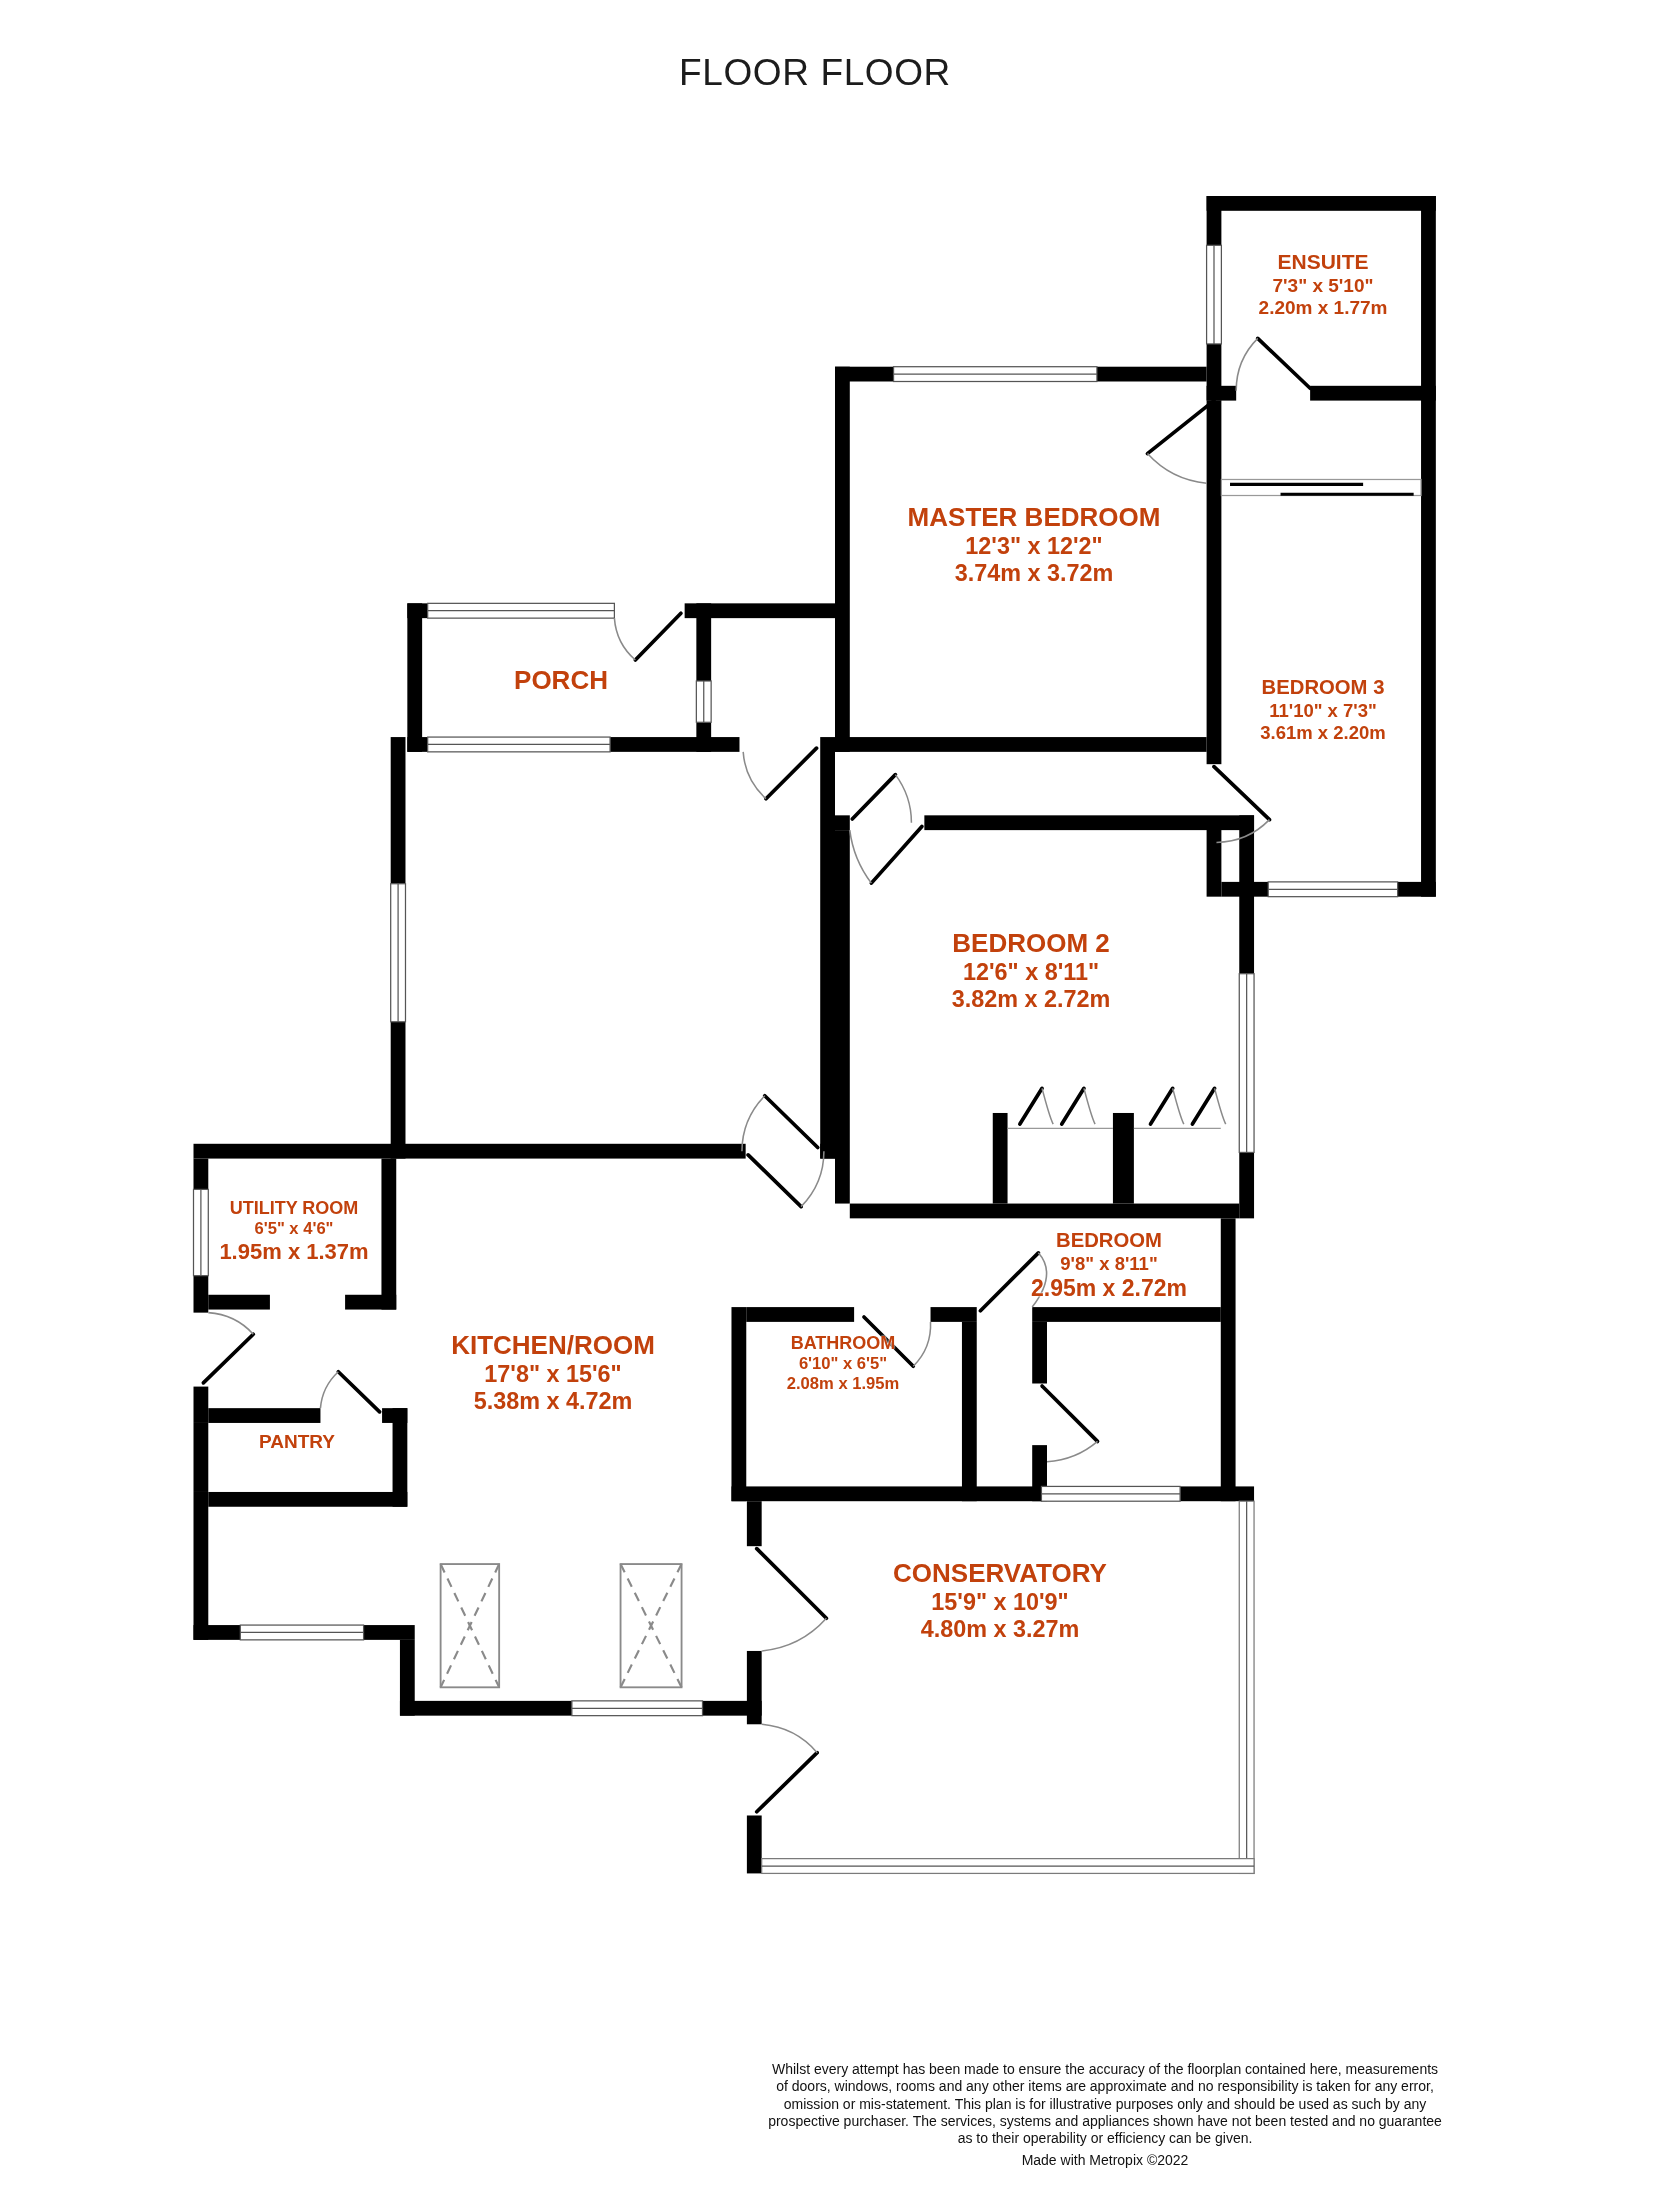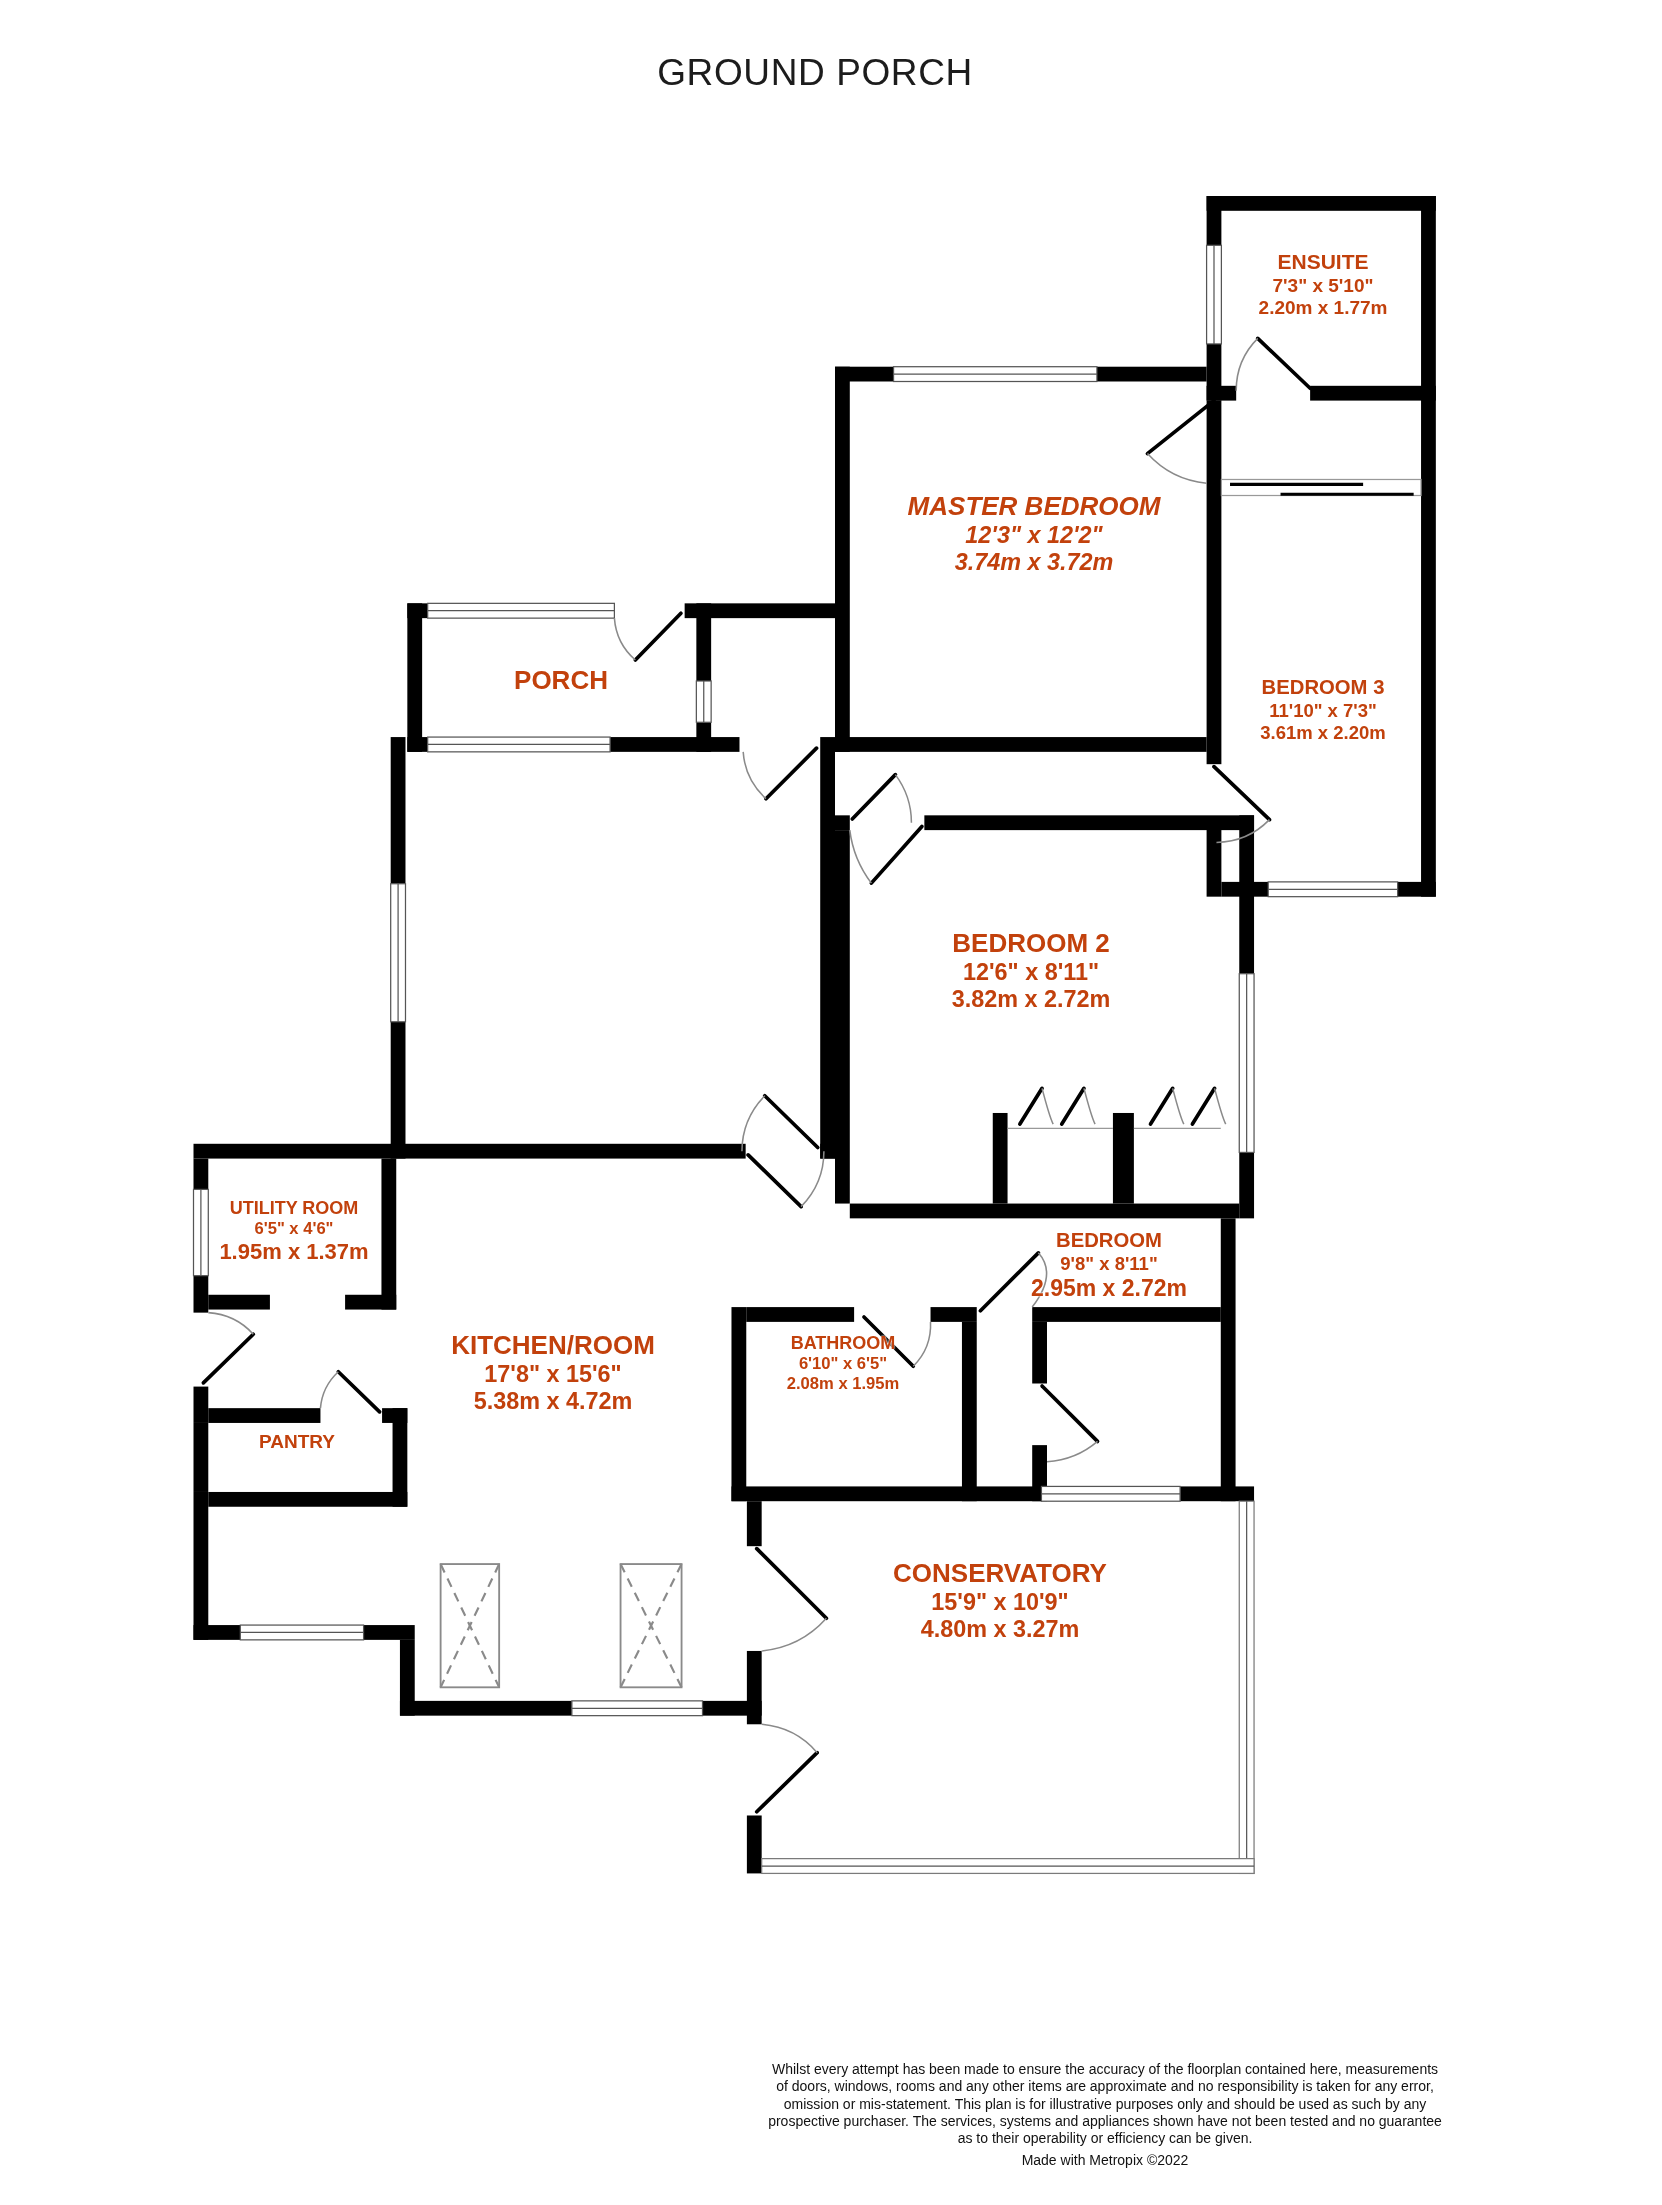--- a/index.html
+++ b/index.html
@@ -259,29 +259,29 @@
         <line class="skyx" x1="810" y1="2538" x2="715" y2="2738"></line>
       </g>
       <g>
         <rect class="sky" x="1007" y="2538" width="99" height="200"></rect>
         <line class="skyx" x1="1007" y1="2538" x2="1106" y2="2738"></line>
         <line class="skyx" x1="1106" y1="2538" x2="1007" y2="2738"></line>
       </g>
     </g>
   </svg>
 
-  <div class="page-title">GROUND PORCH</div>
+  <div class="page-title">FLOOR FLOOR</div>
 
   <div class="room-label" style="left:1323px;top:285px;font-size:21px;">
     <span>ENSUITE</span>
     <span class="dims" style="font-size:19px;">7'3"  x 5'10"</span>
     <span class="dims" style="font-size:19px;">2.20m  x 1.77m</span>
   </div>
 
-  <div class="room-label" style="left:1034px;top:534px;font-size:26px;font-style:italic;">
+  <div class="room-label" style="left:1034px;top:545px;font-size:26px;">
     <span>MASTER BEDROOM</span>
     <span class="dims" style="font-size:23.4px;">12'3"  x 12'2"</span>
     <span class="dims" style="font-size:23.4px;">3.74m  x 3.72m</span>
   </div>
 
   <div class="room-label" style="left:561px;top:680px;font-size:26px;">
     <span>PORCH</span>
   </div>
 
   <div class="room-label" style="left:1323px;top:710px;font-size:20.3px;">

